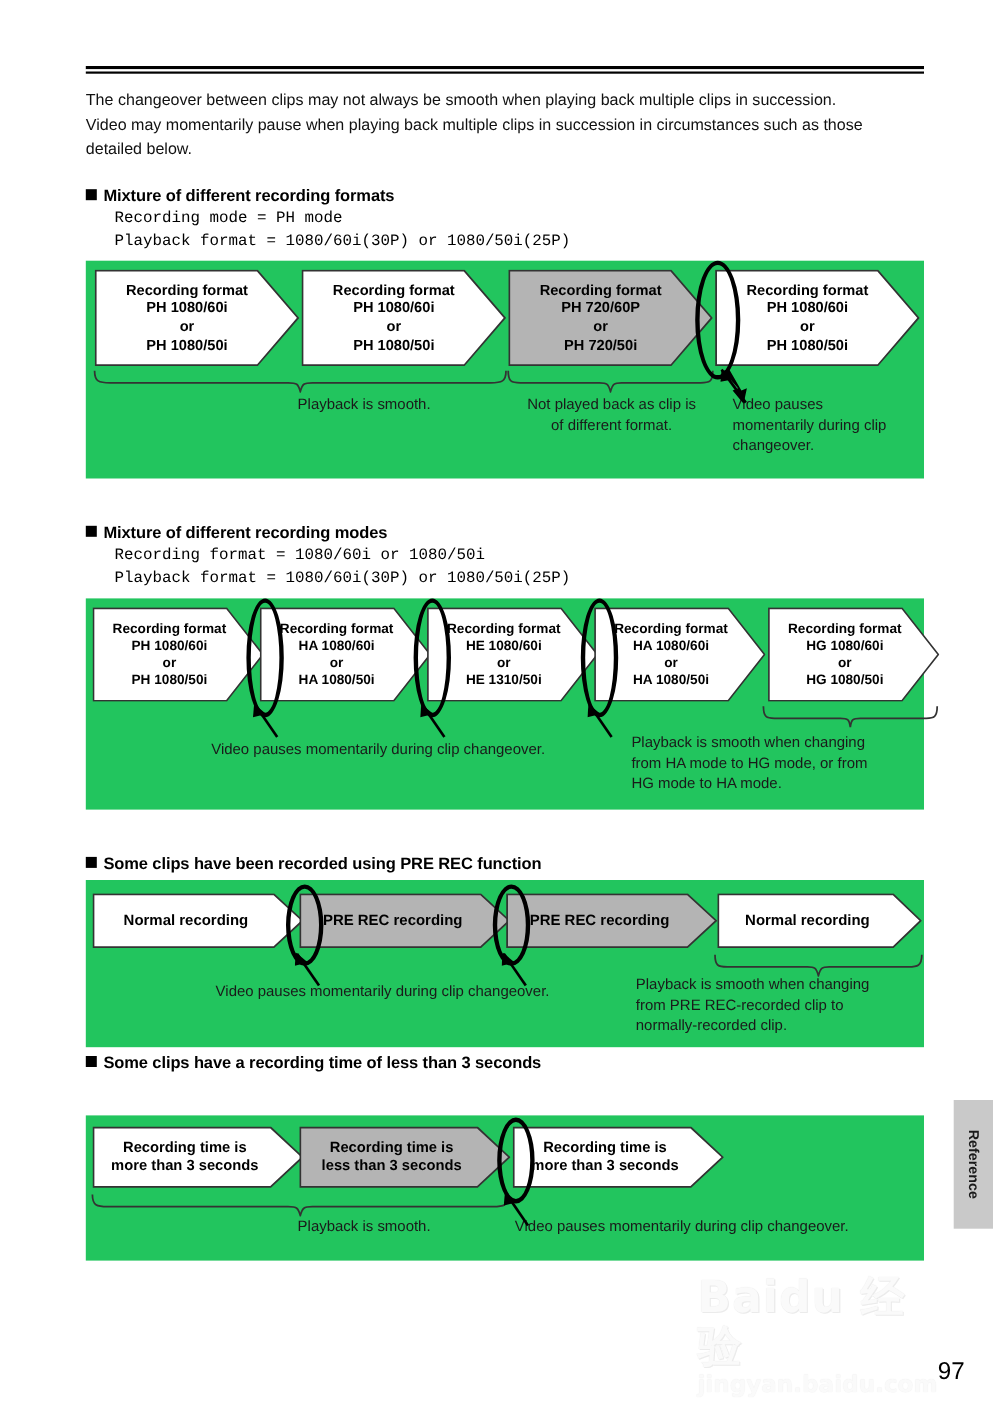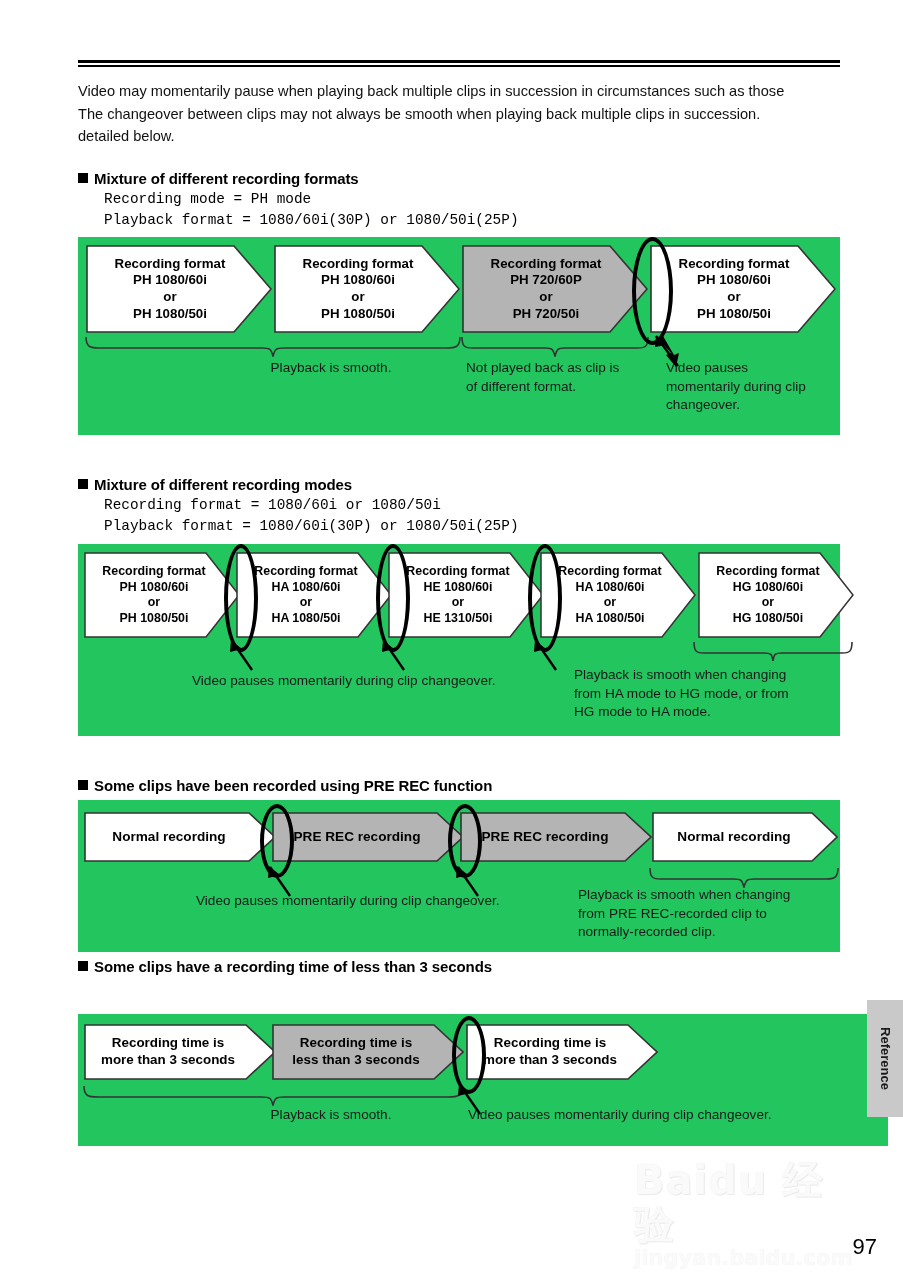--- a/index.html
+++ b/index.html
@@ -198,22 +198,22 @@
 </head>
 <body>
 
 <div class="rule-wrap">
   <div class="rule-thick"></div>
   <div class="rule-gap"></div>
   <div class="rule-thin"></div>
 </div>
 
 <div class="intro">
+  <div>The changeover between clips may not always be smooth when playing back multiple clips in succession.</div>
   <div>Video may momentarily pause when playing back multiple clips in succession in circumstances such as those</div>
-  <div>The changeover between clips may not always be smooth when playing back multiple clips in succession.</div>
   <div>detailed below.</div>
 </div>
 
 <div class="section-head" style="top:168px">
   <div class="sq-head">
     <span class="sq"></span><span>Mixture of different recording formats</span>
   </div>
   <div class="sub-line">Recording mode = PH mode</div>
   <div class="sub-line">Playback format = 1080/60i(30P) or 1080/50i(25P)</div>
 </div>
@@ -257,21 +257,21 @@
     <path d="M2,2 C2,12 5,13 13,13 L85,13 C92,13 93,14 95,21 C97,14 98,13 105,13 L177,13 C185,13 188,12 188,2" fill="none" stroke="#333" stroke-width="1.6"></path>
   </svg>
 
   <svg class="ptr" style="left:576px; top:98px; width:36px; height:34px;" viewBox="0 0 36 34">
     <path d="M3,2 L17,18 L12,20 L22,32 L25,18 L20,20 L9,1 Z" fill="#000"></path>
     <path d="M2,1 L24,31" stroke="#000" stroke-width="2.4" fill="none"></path>
     <polygon points="2,1 12,10 1,12" fill="#000"></polygon>
   </svg>
 
   <div class="cap" style="left:128px; top:122px; width:250px; text-align:center;">Playback is smooth.</div>
-  <div class="cap" style="left:388px; top:122px; width:180px;">Not played back as clip is
+  <div class="cap" style="left:388px; top:122px; width:180px;text-align:center;">Not played back as clip is
 of different format.</div>
   <div class="cap" style="left:588px; top:122px; width:168px;">Video pauses
 momentarily during clip
 changeover.</div>
 </div>
 
 <div class="section-head" style="top:474px">
   <div class="sq-head">
     <span class="sq"></span><span>Mixture of different recording modes</span>
   </div>
@@ -400,21 +400,21 @@
 from PRE REC-recorded clip to
 normally-recorded clip.</div>
 </div>
 
 <div class="section-head" style="top:956px">
   <div class="sq-head">
     <span class="sq"></span><span>Some clips have a recording time of less than 3 seconds</span>
   </div>
 </div>
 
-<div class="panel" style="left:78px; top:1014px; width:762px; height:132px;padding-left:48px;">
+<div class="panel" style="left:78px; top:1014px; width:762px; height:132px;">
 
   <div class="arrow" style="left:6px; top:10px; width:192px; height:56px; font-size:13.4px;">
     <svg viewBox="0 0 192 56" preserveAspectRatio="none">
       <polygon points="1,1 162,1 191,28 162,55 1,55" fill="#ffffff" stroke="#333333" stroke-width="1.6"></polygon>
     </svg>
     <div class="lbl" style="padding-right:24px"><span>Recording time is</span><br><span>more than 3 seconds</span></div>
   </div>
 
   <div class="arrow" style="left:194px; top:10px; width:192px; height:56px; font-size:13.4px;">
     <svg viewBox="0 0 192 56" preserveAspectRatio="none">

